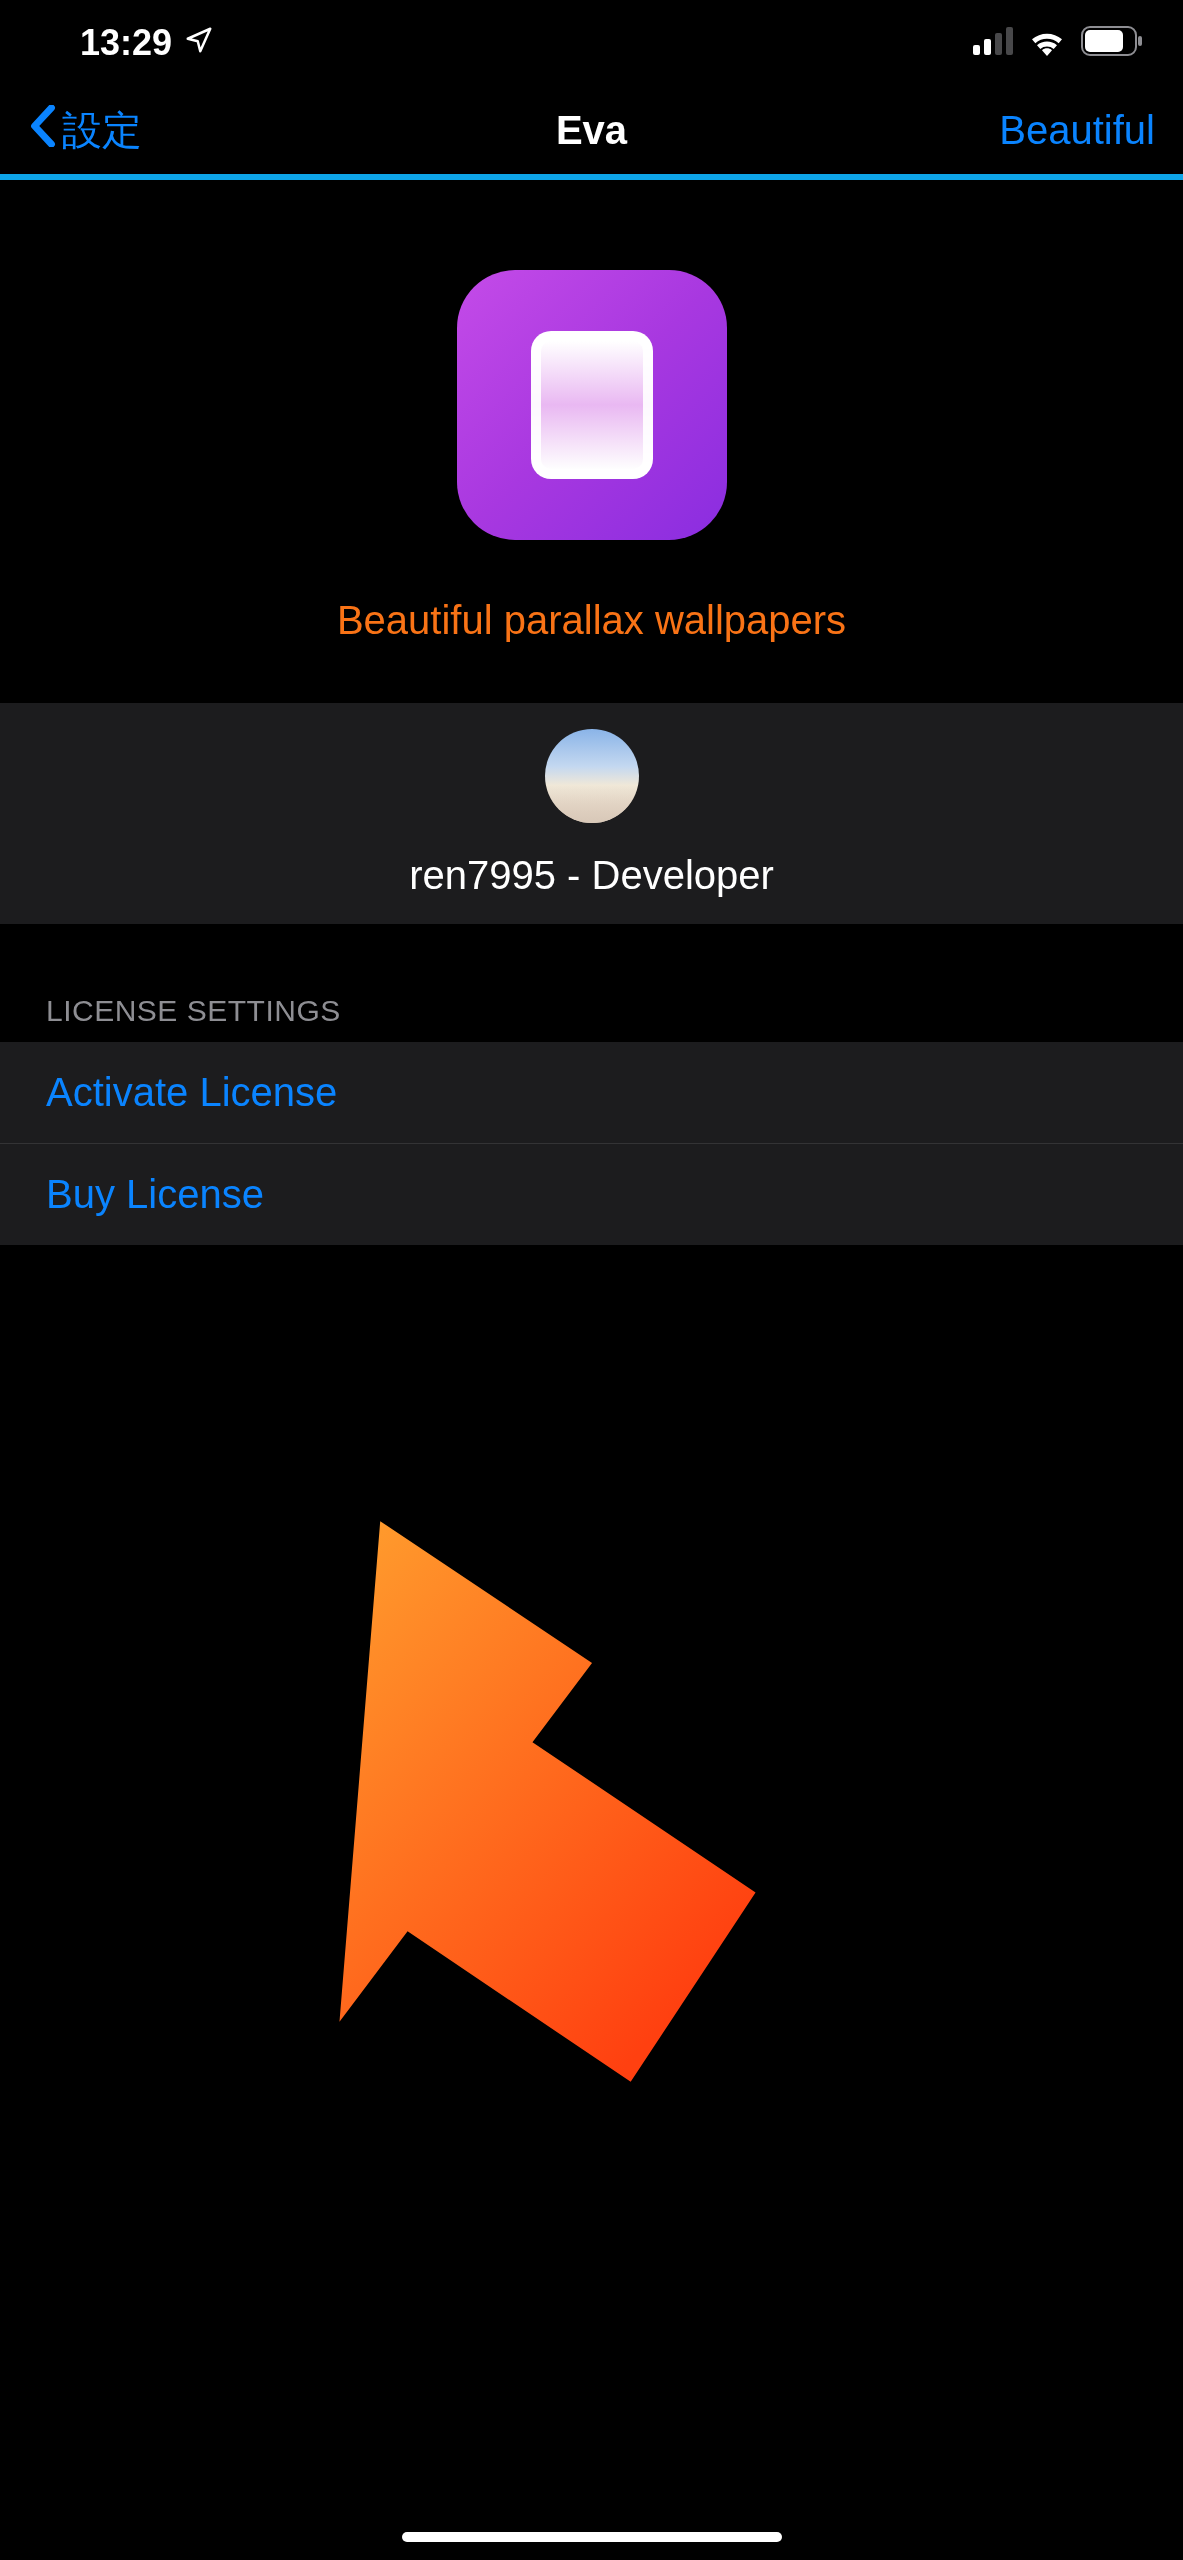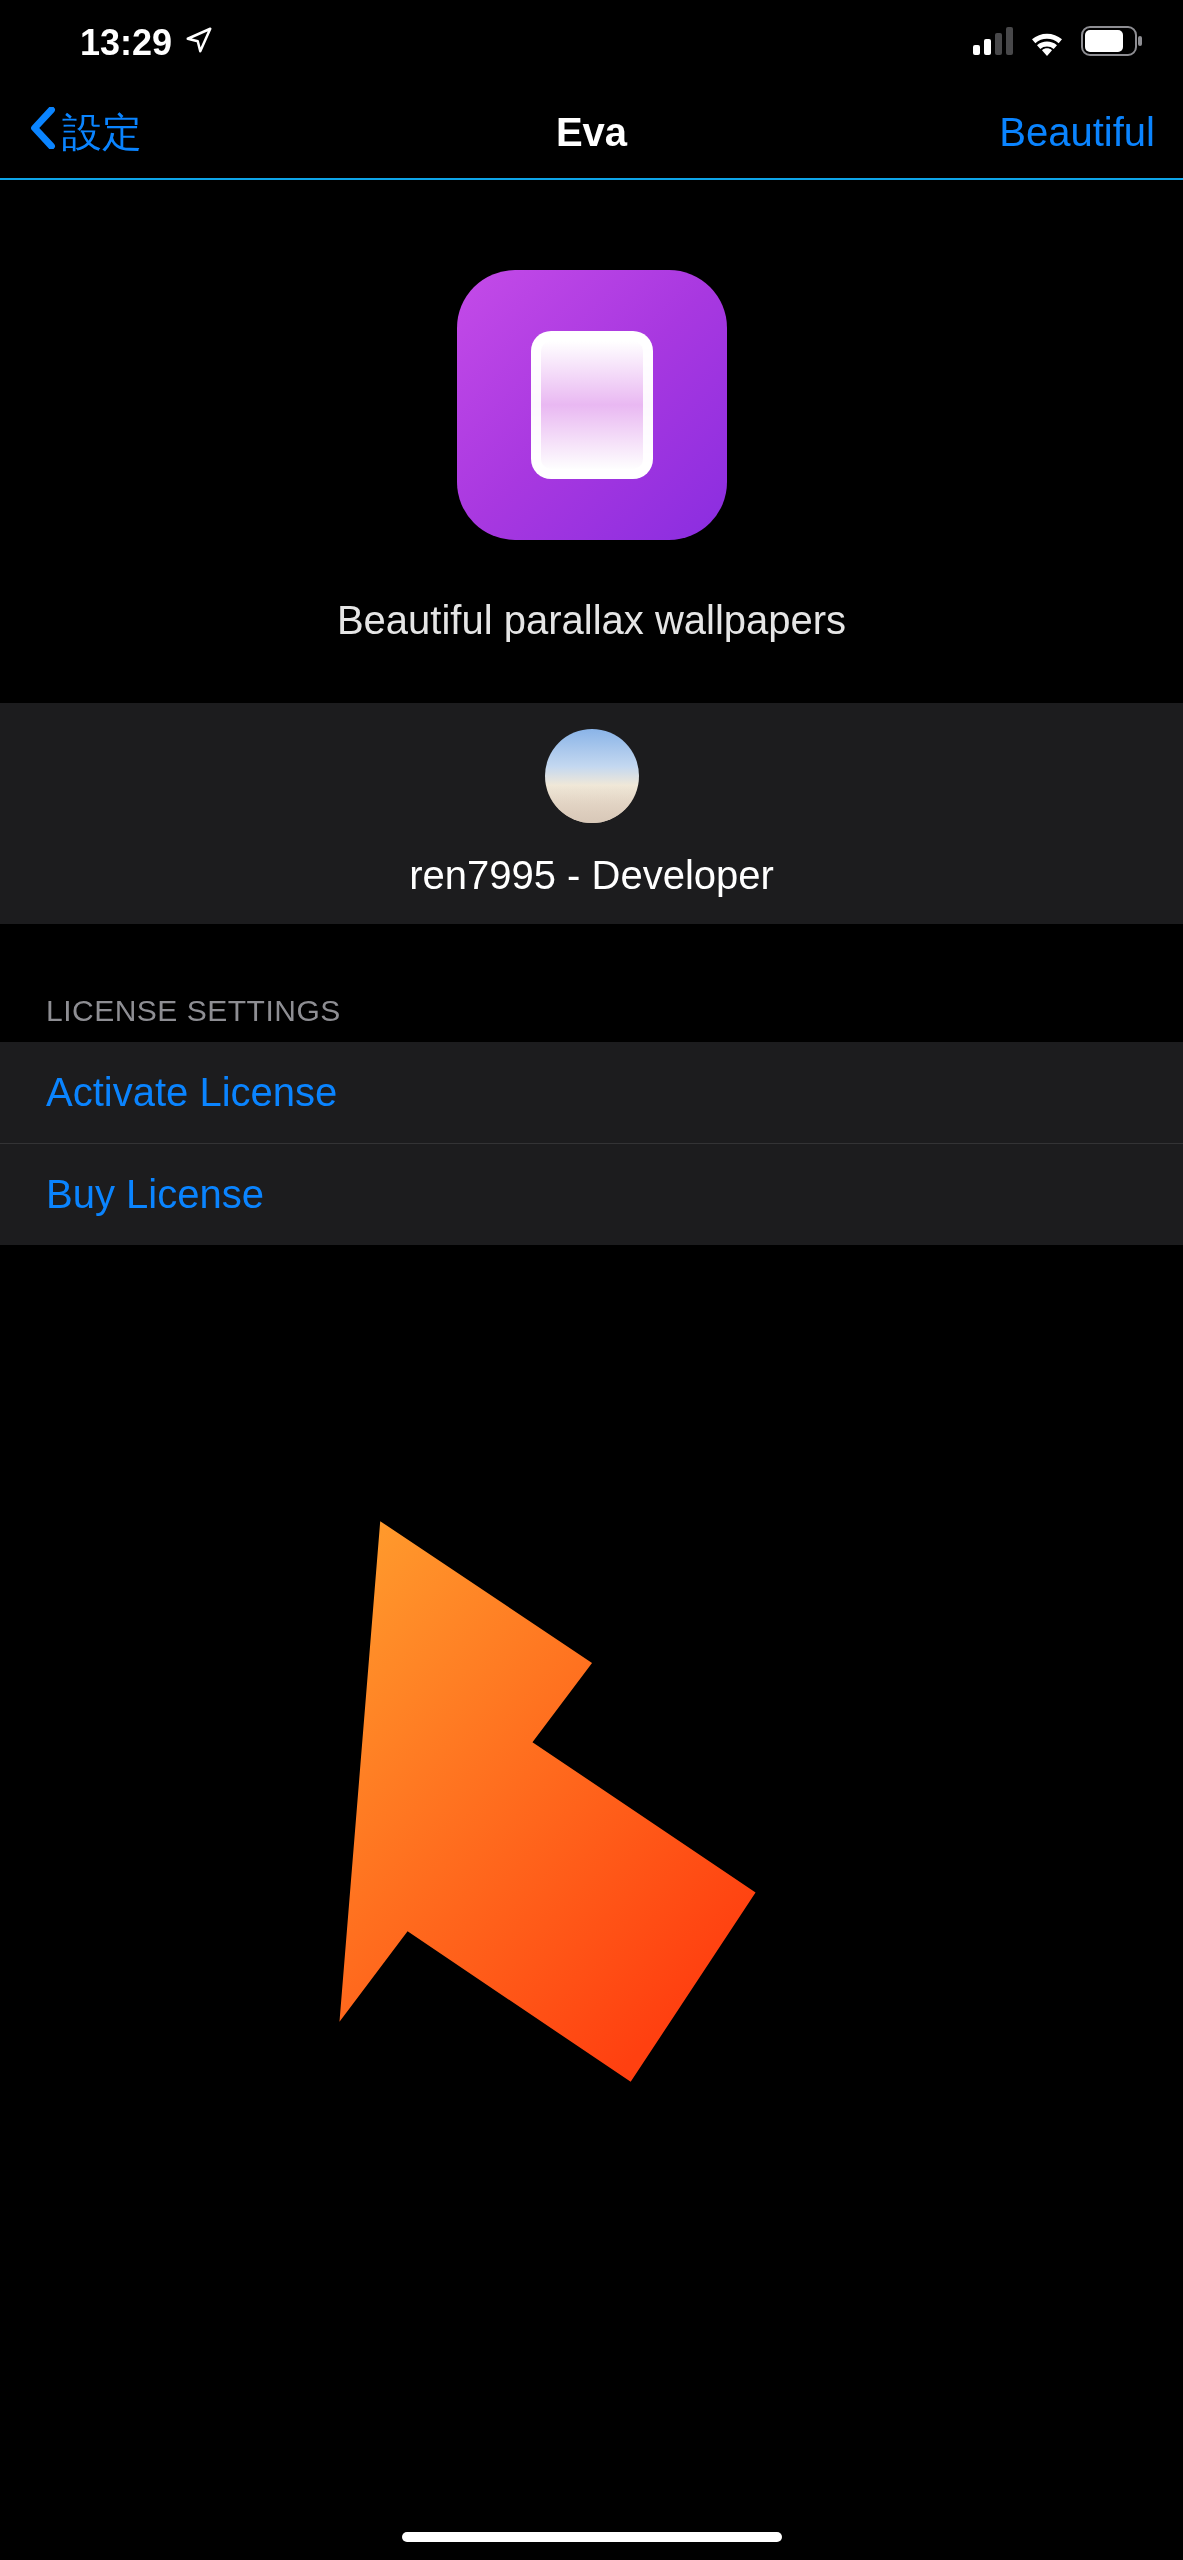--- a/index.html
+++ b/index.html
@@ -34,21 +34,21 @@
       align-items: center;
       gap: 14px;
     }
 
     
     .nav-bar {
       display: flex;
       justify-content: space-between;
       align-items: center;
       padding: 18px 28px 22px 28px;
-      border-bottom: 2px solid #0ea5e9;
+      border-bottom: 6px solid #0ea5e9;
       position: relative;
       height: 90px;
     }
     .back-button {
       display: flex;
       align-items: center;
       gap: 4px;
       color: #0a84ff;
       font-size: 40px;
       font-weight: 400;
@@ -90,21 +90,21 @@
     .app-icon-inner {
       width: 122px;
       height: 148px;
       border-radius: 20px;
       background: linear-gradient(180deg, #ffffff 0%, #e9b8f2 50%, #fefefe 100%);
       border: 10px solid rgba(255,255,255,0.9);
     }
     .header-subtitle {
       font-size: 40px;
       font-weight: 400;
-      color: #e5e5e5;
+      color: #f97316;
       text-align: center;
     }
 
     
     .developer-row {
       display: flex;
       align-items: center;
       gap: 30px;
       padding: 26px 46px;
       background: #1c1c1e;

